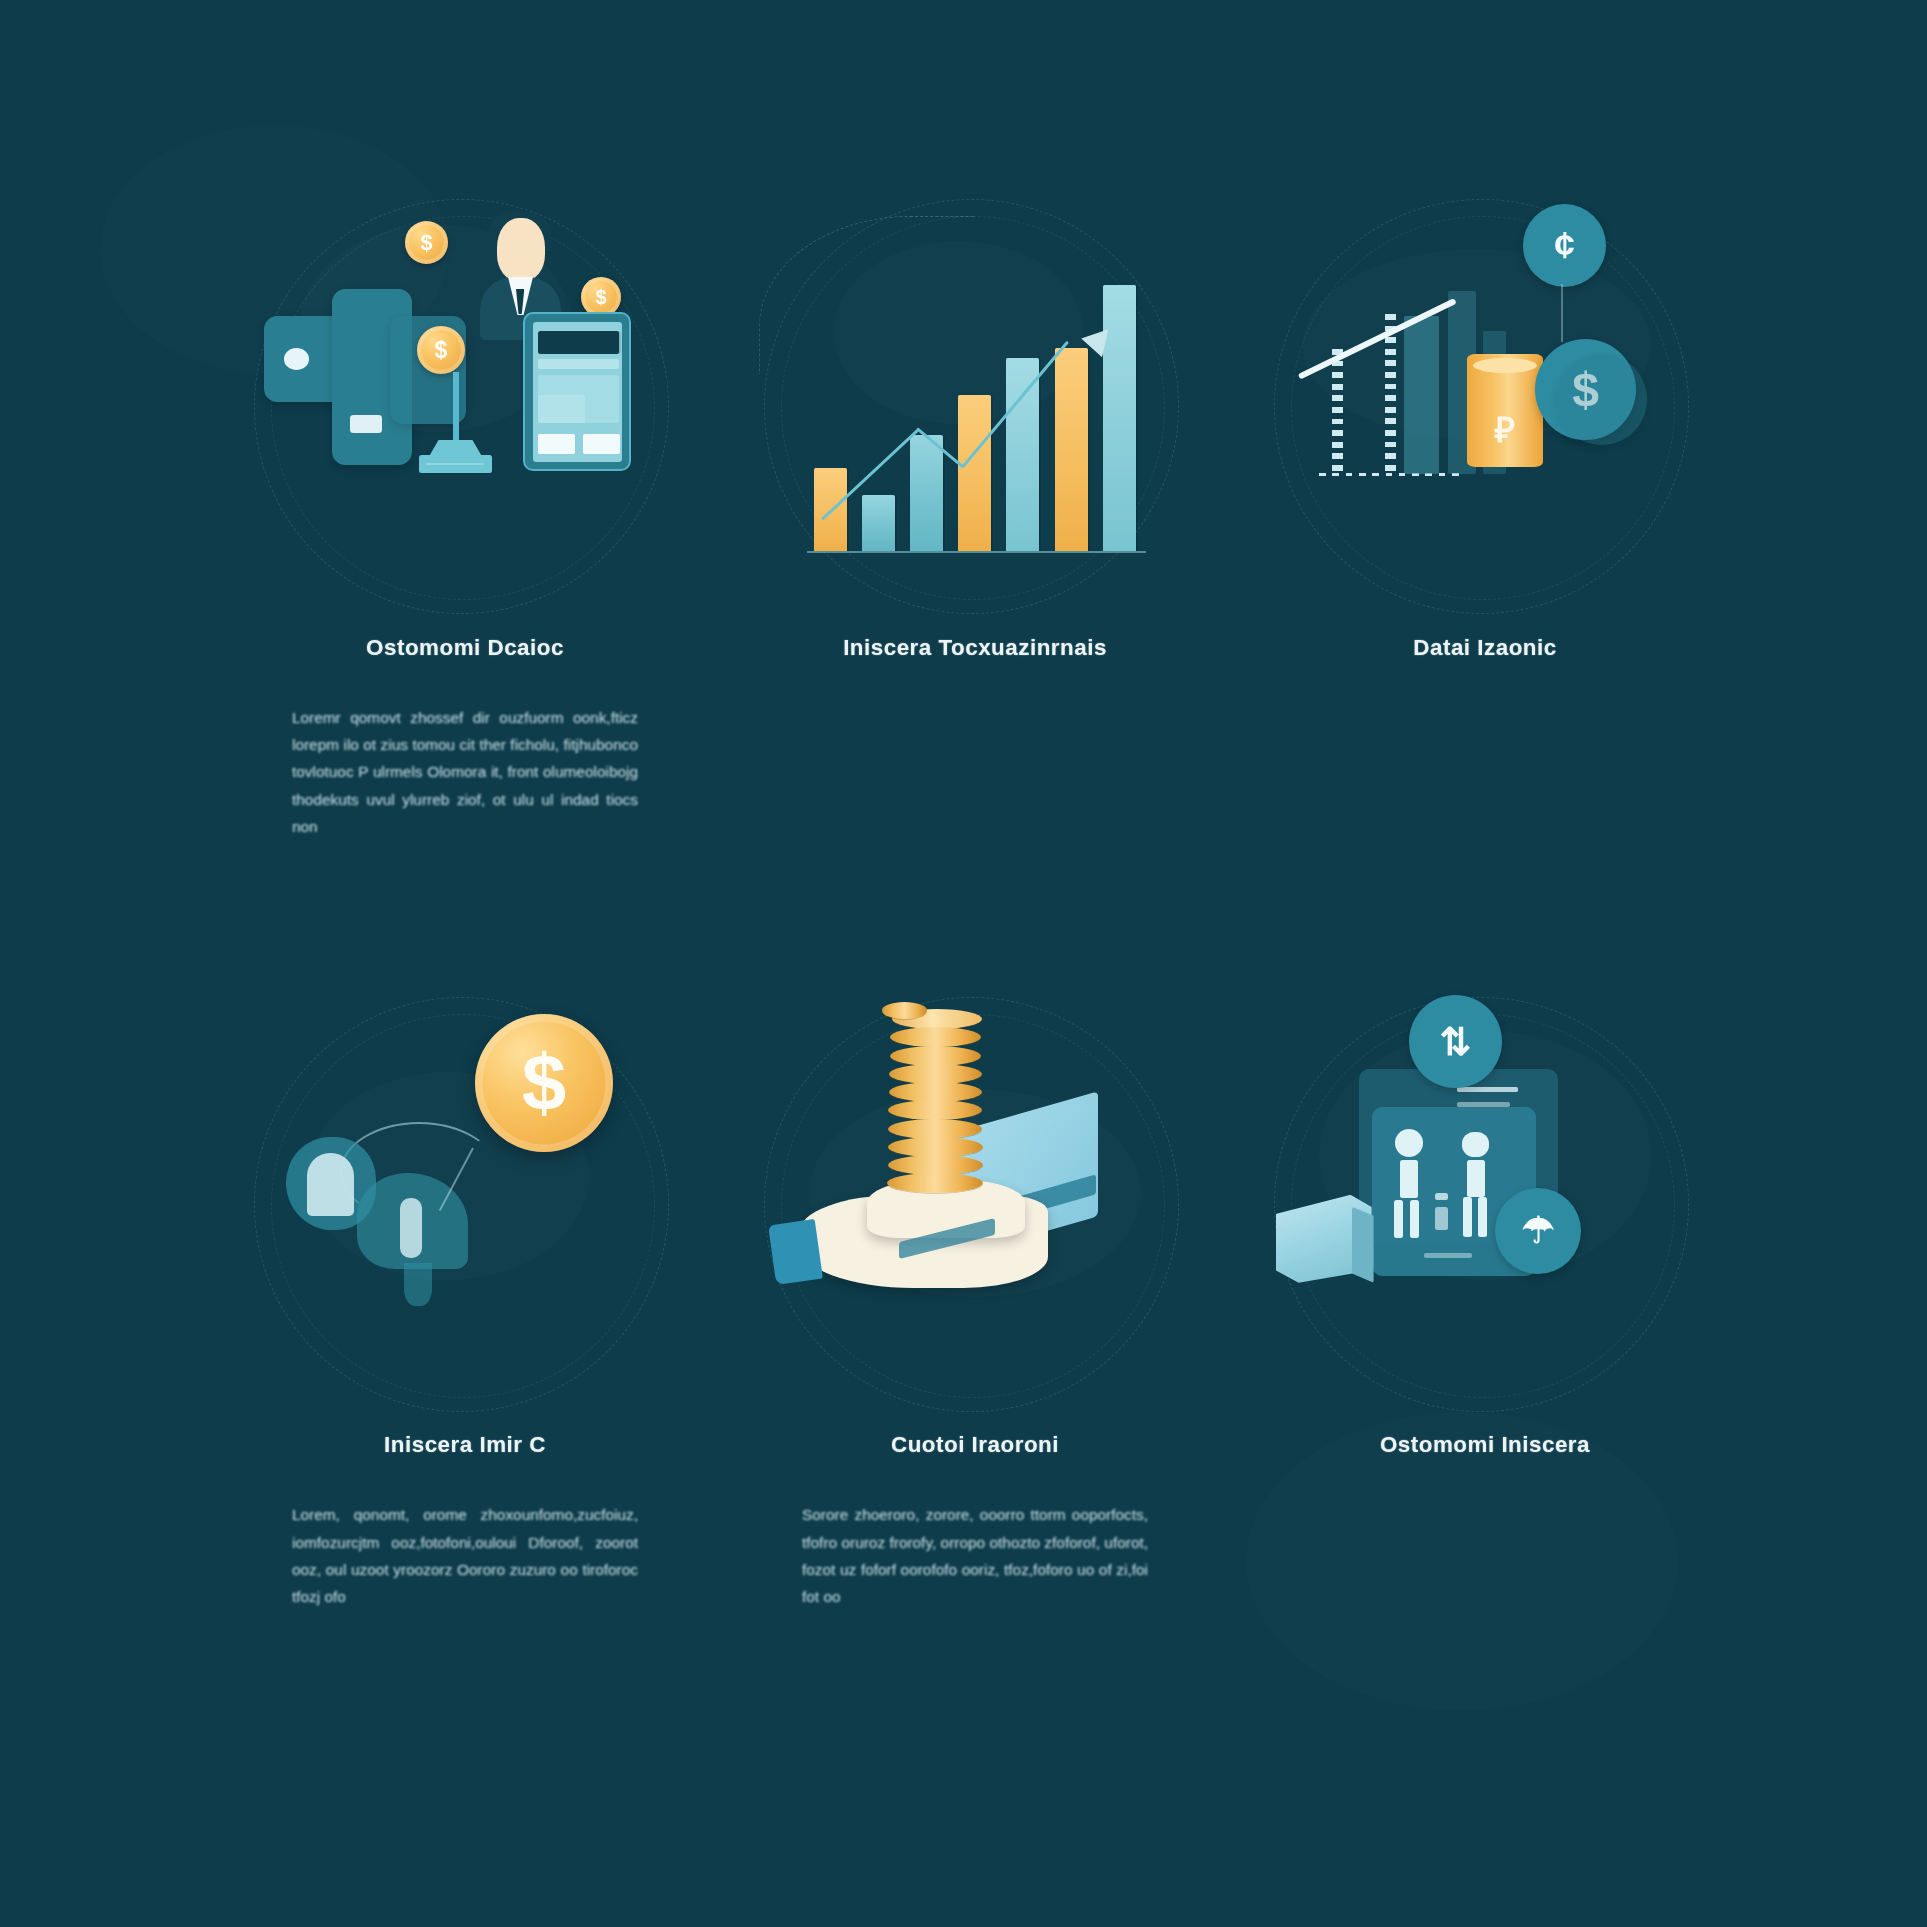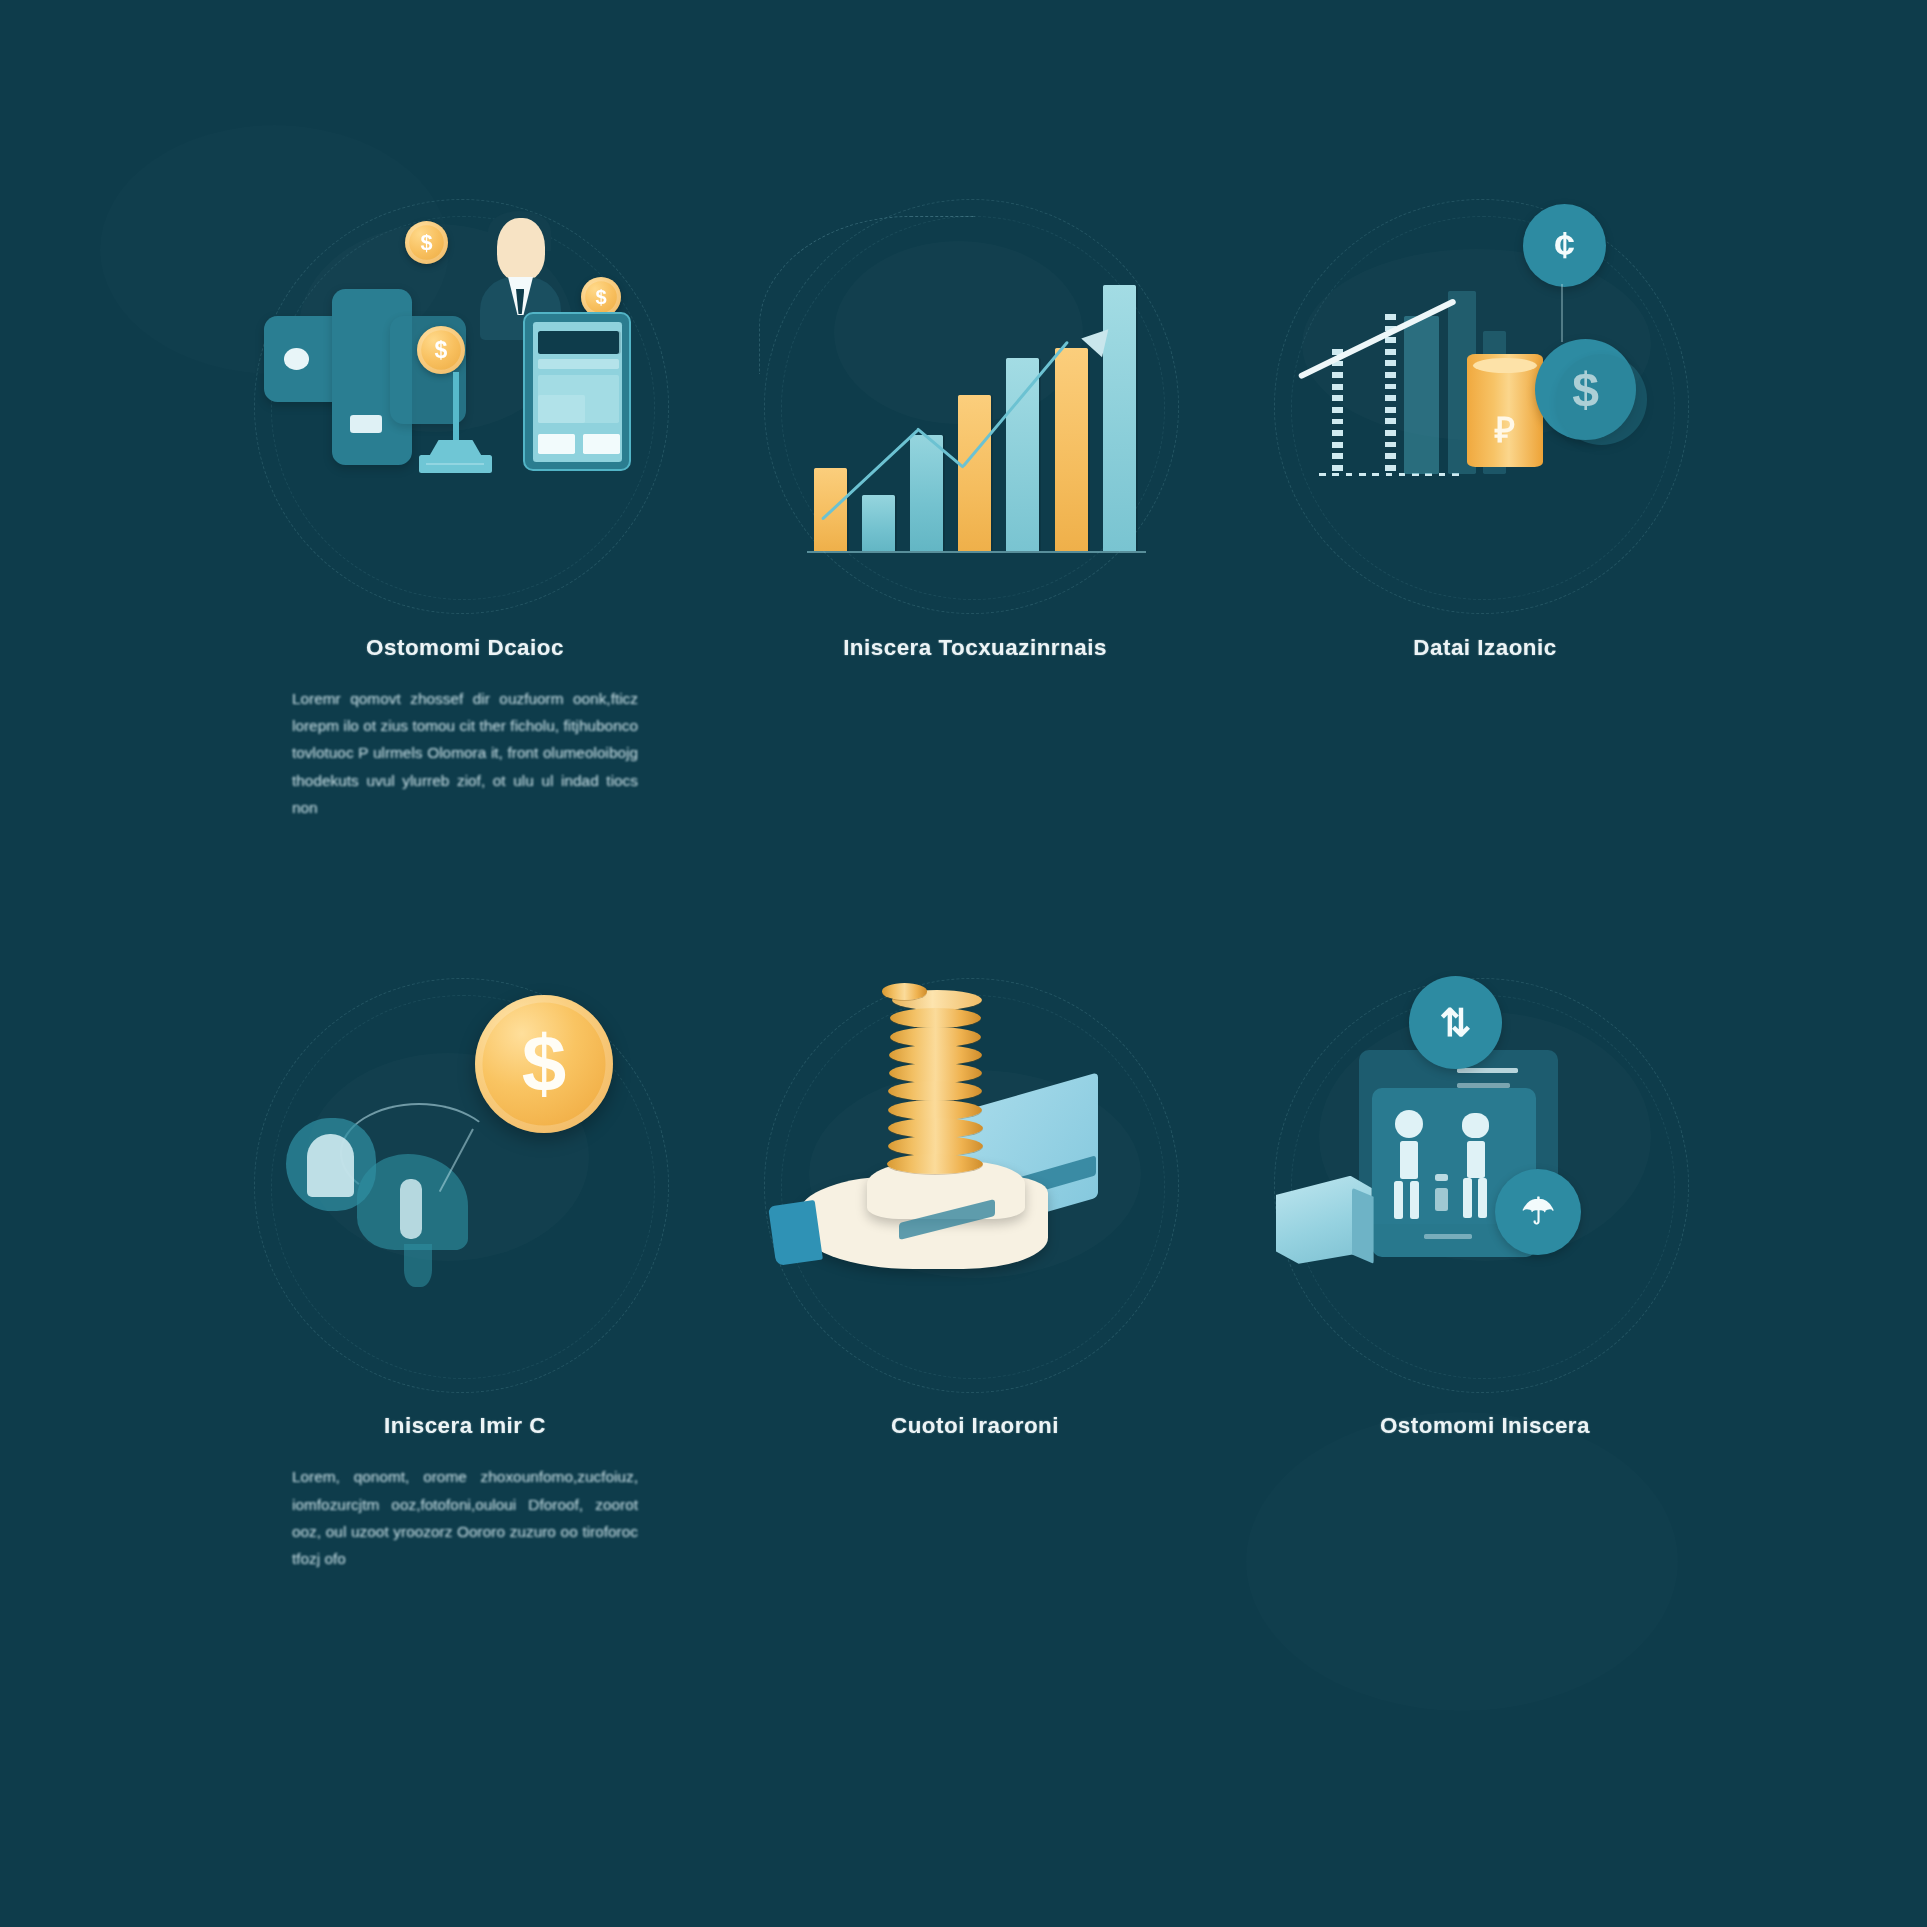--- a/index.html
+++ b/index.html
@@ -54,21 +54,21 @@
     text-align:center;
     color:#ecf4f6;
     font-size:22.4px;
     font-weight:bold;
     letter-spacing:0.5px;
     filter:blur(0.7px);
     -webkit-font-smoothing:antialiased;
     text-shadow:0 0 1.7px rgba(236,244,246,0.5);
   }
   .body {
-    margin:24px auto 0;
+    margin:43px auto 0;
     width:346px;
     color:#b9d2d9;
     font-size:15.4px;
     line-height:27.4px;
     text-align:justify;
     filter:blur(0.8px);
     text-shadow:0 0 1.2px rgba(185,210,217,0.45);
   }
   .body.wide { width:359px; }
 
@@ -347,20 +347,21 @@
             <div class="cdisc" style="left:14px;top:83px;width:93px;"></div>
             <div class="cdisc" style="left:13.3px;top:101px;width:94px;"></div>
             <div class="cdisc" style="left:13.3px;top:120px;width:94px;"></div>
             <div class="cdisc" style="left:12.5px;top:138px;width:95px;"></div>
             <div class="cdisc" style="left:12.5px;top:156px;width:95px;"></div>
             <div class="cdisc" style="left:11.6px;top:174px;width:96px;"></div>
           </div>
         </div>
       </div>
       <div class="heading">Cuotoi Iraoroni</div>
+      <div class="body">Sorore zhoeroro, zorore, ooorro ttorm ooporfocts, tfofro oruroz frorofy, orropo othozto zfoforof, uforot, fozot uz foforf oorofofo ooriz, tfoz,foforo uo of zi,foi fot oo</div>
     </div>
 
     <div class="cell">
       <div class="art">
         <div class="dashring"></div>
         <div class="dashring r2"></div>
         <div class="ghost" style="left:50px;top:42px;width:332px;height:249px;"></div>
         <div class="scene">
 
           <div class="panel back" style="left:90px;top:80px;width:199px;height:174px;"></div>

